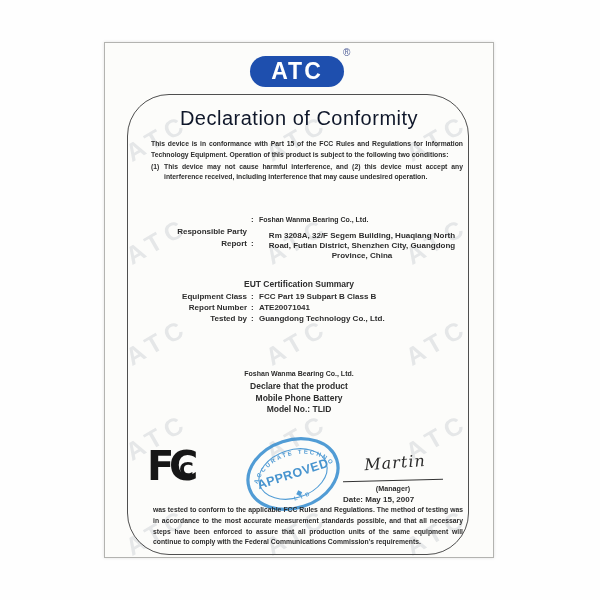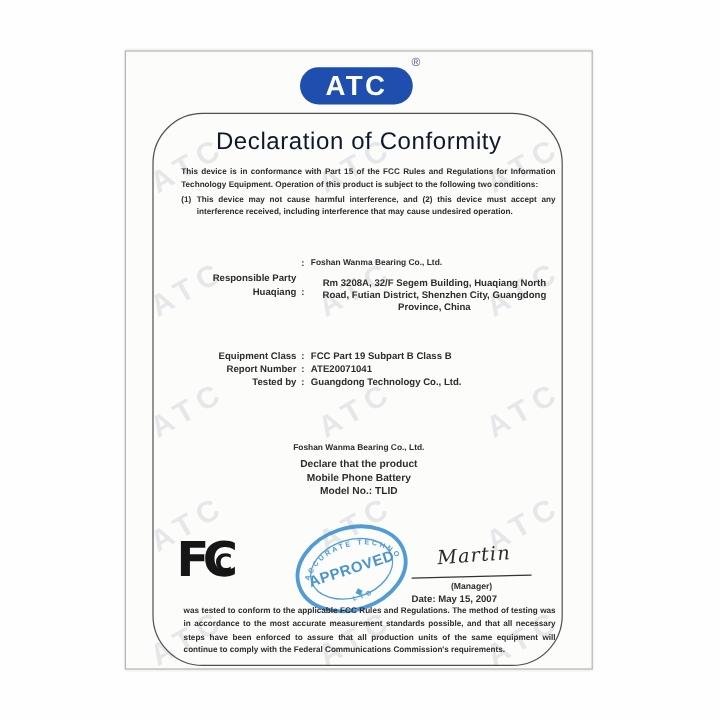--- a/index.html
+++ b/index.html
@@ -87,25 +87,26 @@
         <span class="marker">(1)</span>
         <span class="condtext">This device may not cause harmful interference, and (2) this device must accept any interference received, including interference that may cause undesired operation.</span>
       </div>
 
       <div>
         <span class="kvlabel" style="top:184px">Responsible Party</span>
         <span class="kvsep" style="top:172px">:</span>
         <span class="kvval party-val" style="top:173px">Foshan Wanma Bearing Co., Ltd.</span>
       </div>
       <div>
-        <span class="kvlabel" style="top:196px">Huaqiang</span>
+        <span class="kvlabel" style="top:196px">Report</span>
         <span class="kvsep" style="top:196px">:</span>
         <span class="kvval addr-val" style="top:188px">Rm 3208A, 32/F Segem Building, Huaqiang North Road, Futian District, Shenzhen City, Guangdong Province, China</span>
       </div>
 
+      <div class="eut-title">EUT Certification Summary</div>
       <div>
         <span class="kvlabel" style="top:249px">Equipment Class</span>
         <span class="kvsep" style="top:249px">:</span>
         <span class="kvval" style="top:249px">FCC Part 19 Subpart B Class B</span>
       </div>
       <div>
         <span class="kvlabel" style="top:260px">Report Number</span>
         <span class="kvsep" style="top:260px">:</span>
         <span class="kvval" style="top:260px">ATE20071041</span>
       </div>

